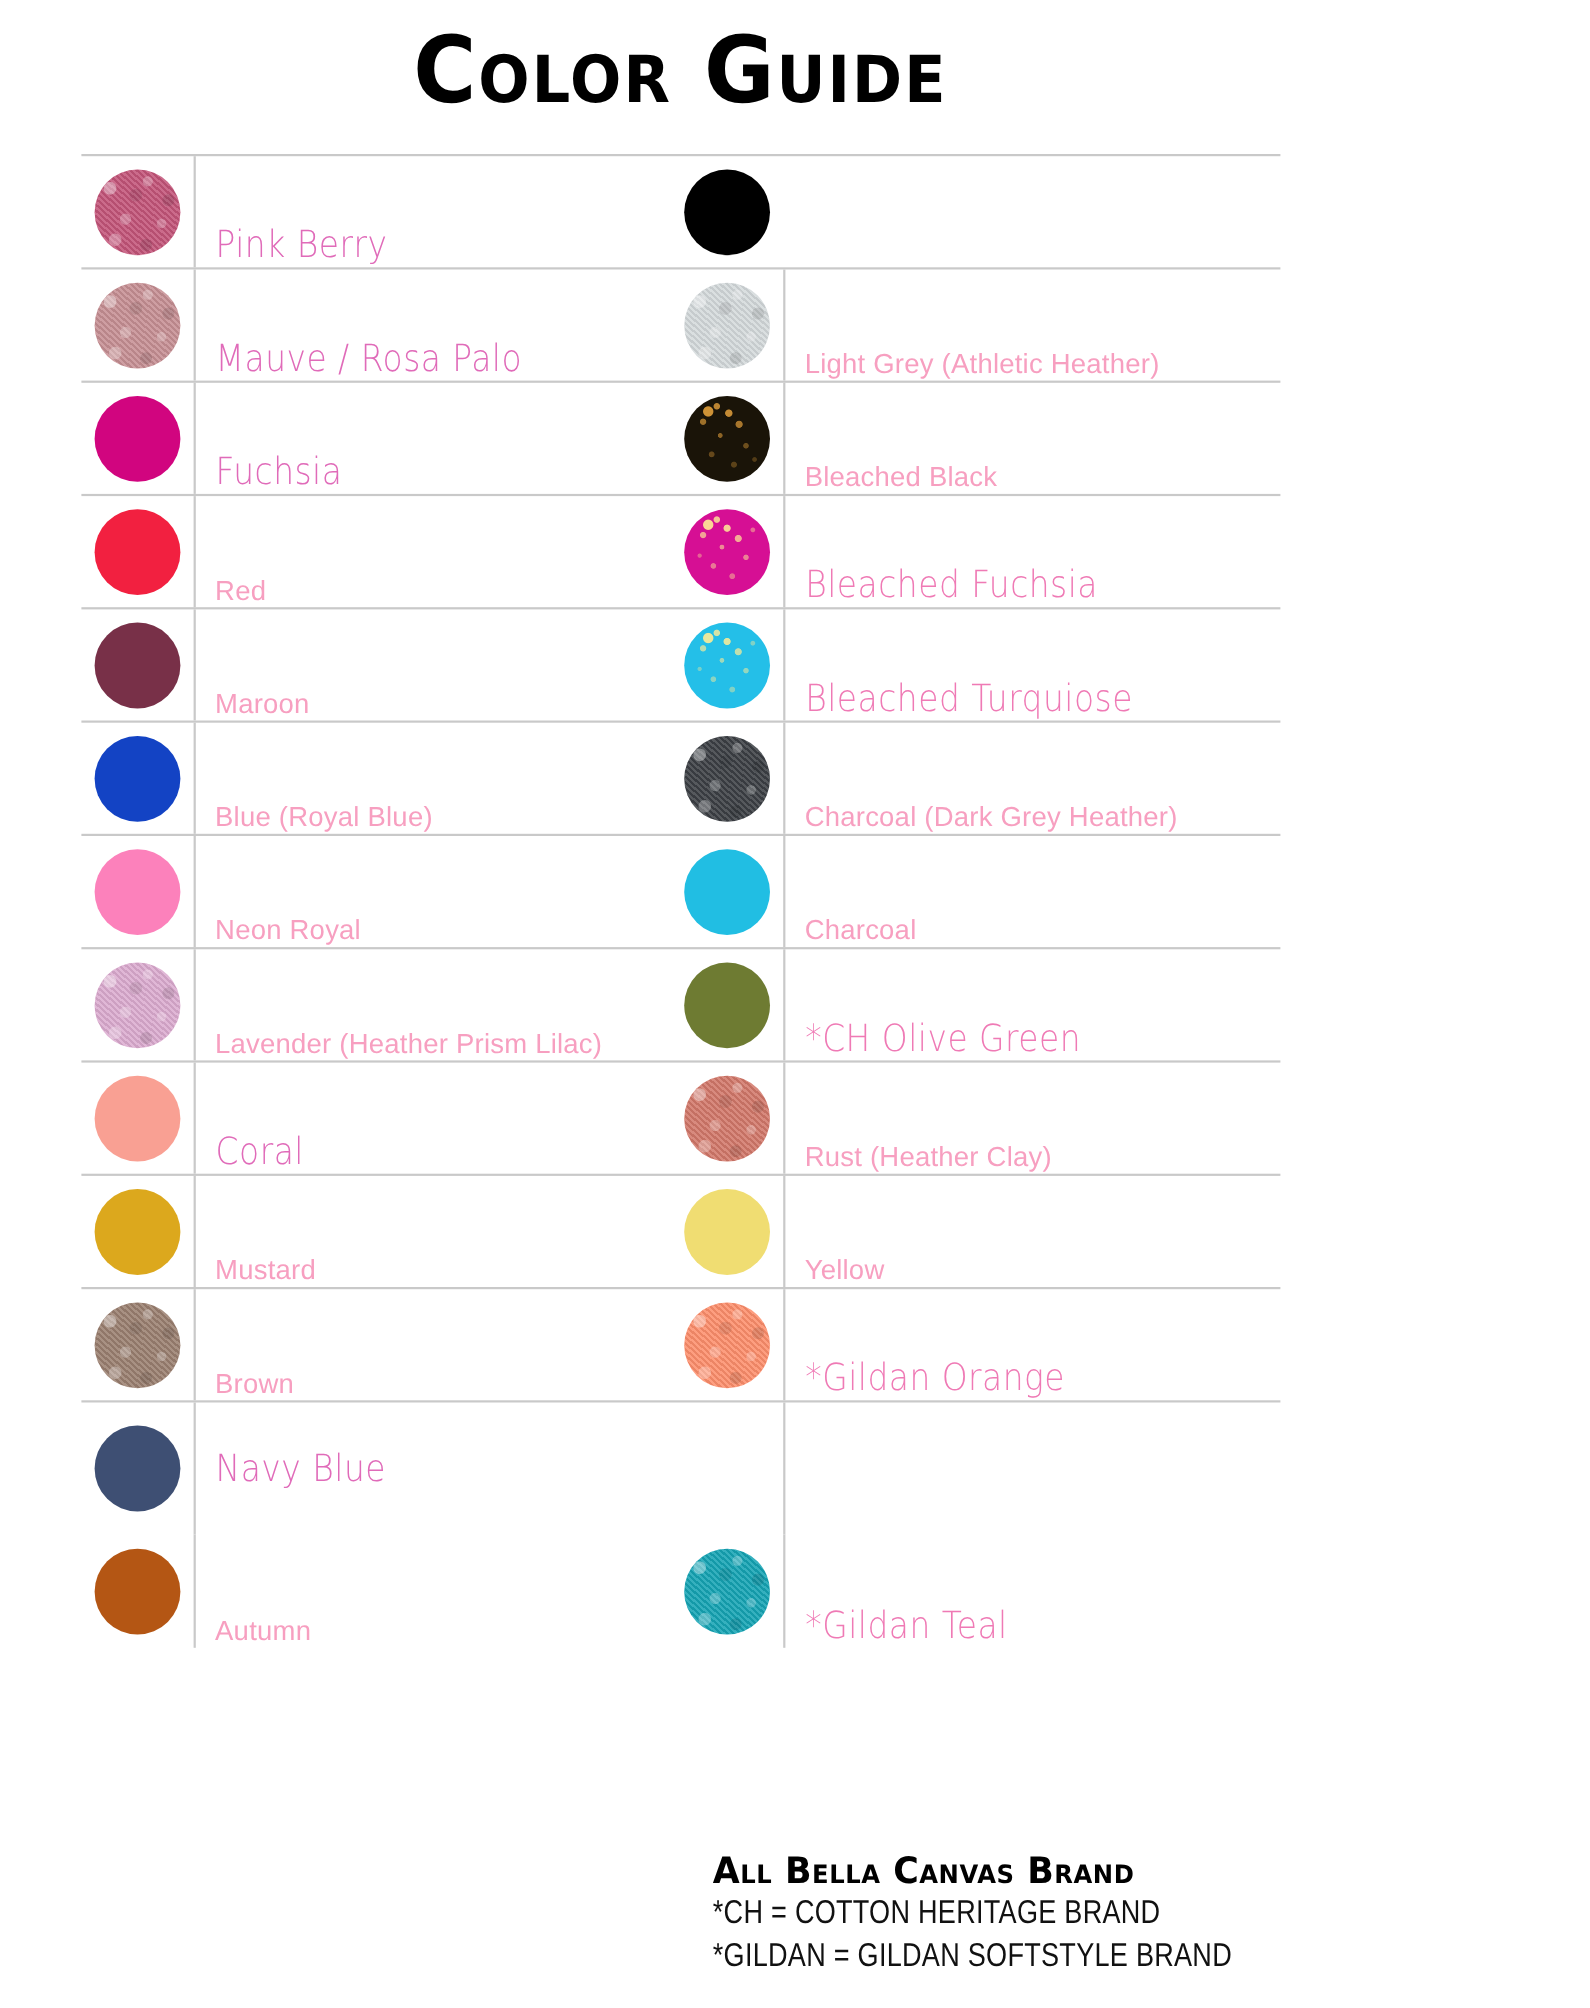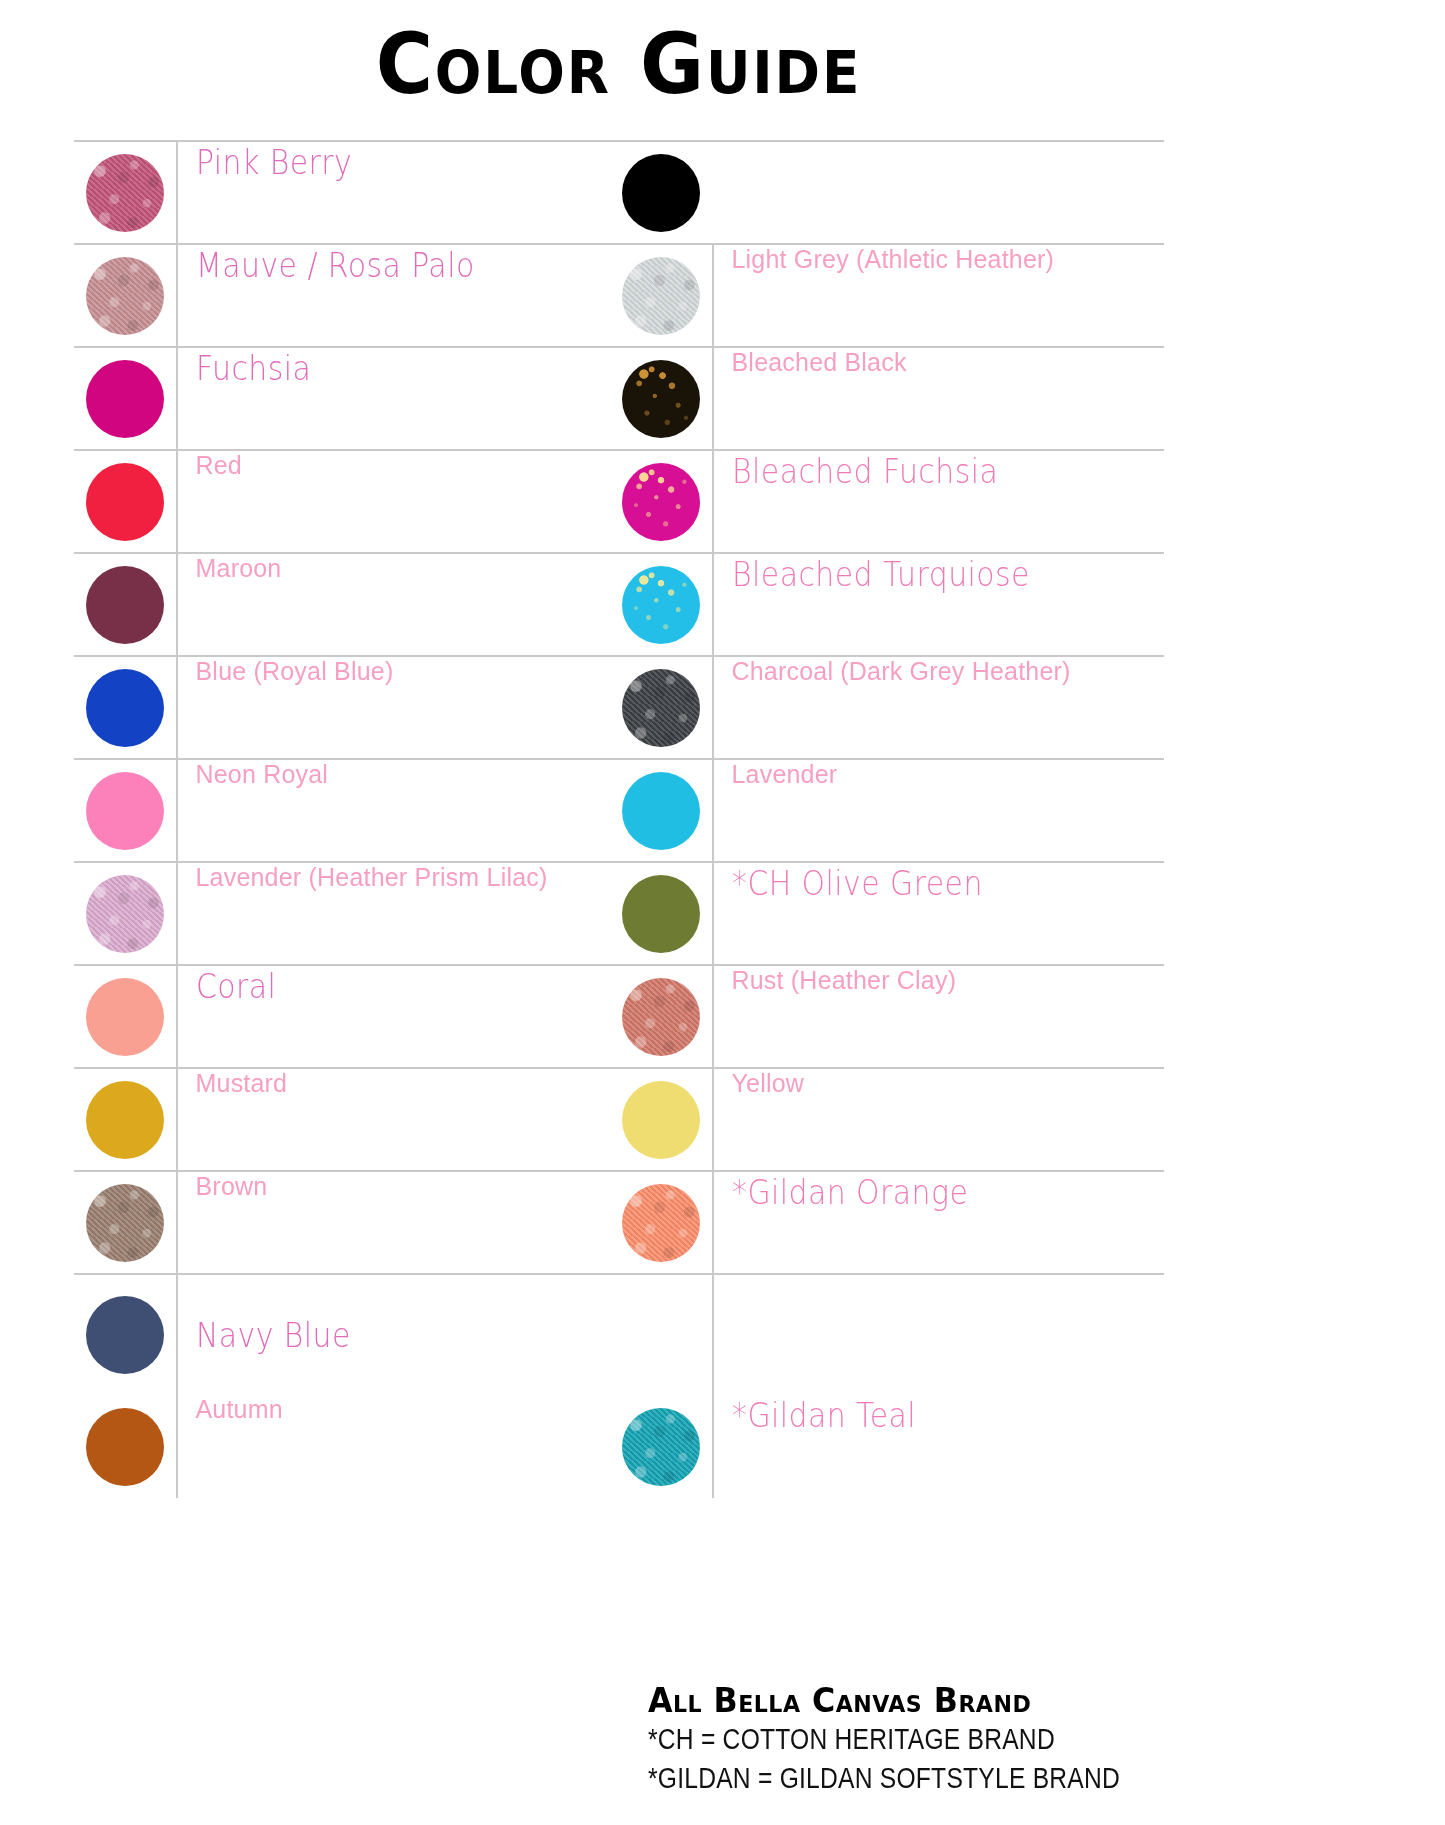--- a/index.html
+++ b/index.html
@@ -44,21 +44,21 @@
   .row:last-child{border-bottom:none;}
 
   .cell-swatch{
     width:102px;
     flex:0 0 102px;
     display:flex;align-items:center;justify-content:center;
     box-sizing:border-box;
   }
   .cell-label{
     flex:1 1 auto;
-    display:flex;align-items:flex-start;
+    display:flex;align-items:flex-end;
     border-left:2px solid #c9c9c9;
     padding-left:18px;
     box-sizing:border-box;
     overflow:hidden;
   }
   .cell-label.col-left{flex:0 0 434px;}
   .cell-swatch.col-right{flex:0 0 102px;}
 
   
   .dot{
@@ -268,21 +268,21 @@
         <div class="cell-swatch">
           <div class="dot" style="background: rgb(252, 129, 187);"></div>
         </div>
         <div class="cell-label col-left">
           <span class="lbl">Neon Royal</span>
         </div>
         <div class="cell-swatch col-right">
           <div class="dot" style="background: rgb(33, 190, 227);"></div>
         </div>
         <div class="cell-label">
-          <span class="lbl">Lavender</span>
+          <span class="lbl">Charcoal</span>
         </div>
       </div>
       <div class="row">
         <div class="cell-swatch">
           <div class="dot tex" style="background: rgb(220, 172, 208);"></div>
         </div>
         <div class="cell-label col-left">
           <span class="lbl">Lavender (Heather Prism Lilac)</span>
         </div>
         <div class="cell-swatch col-right">

